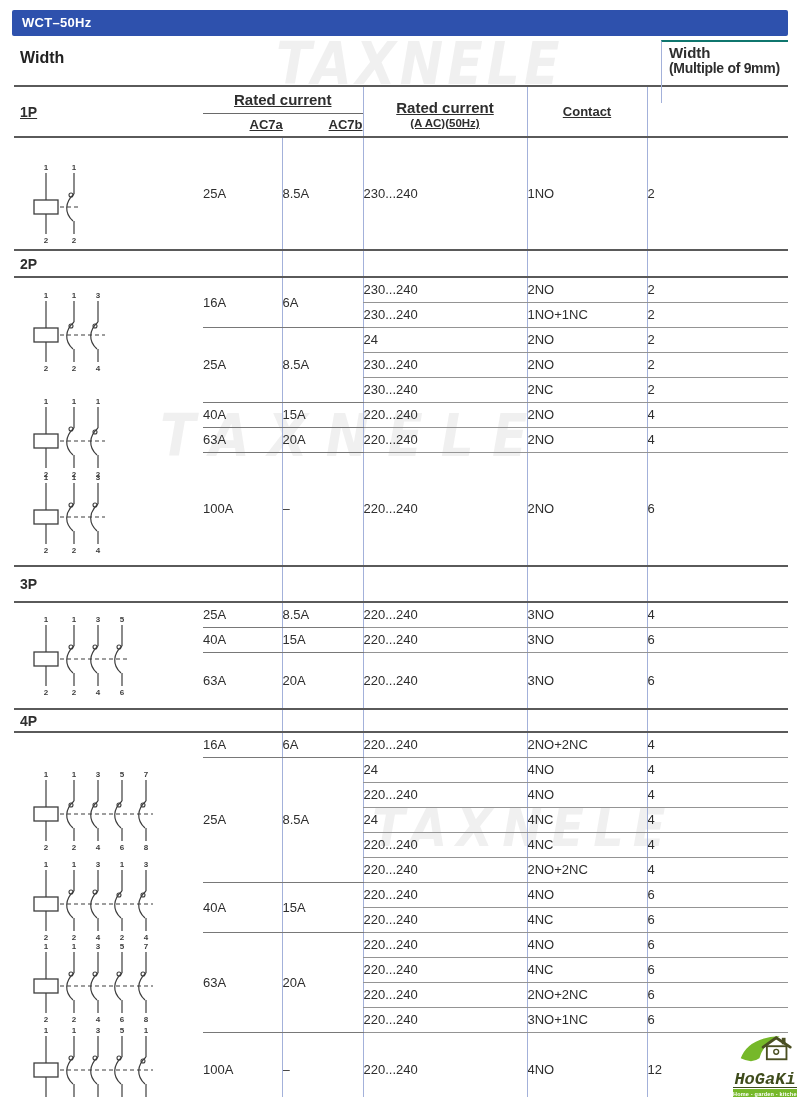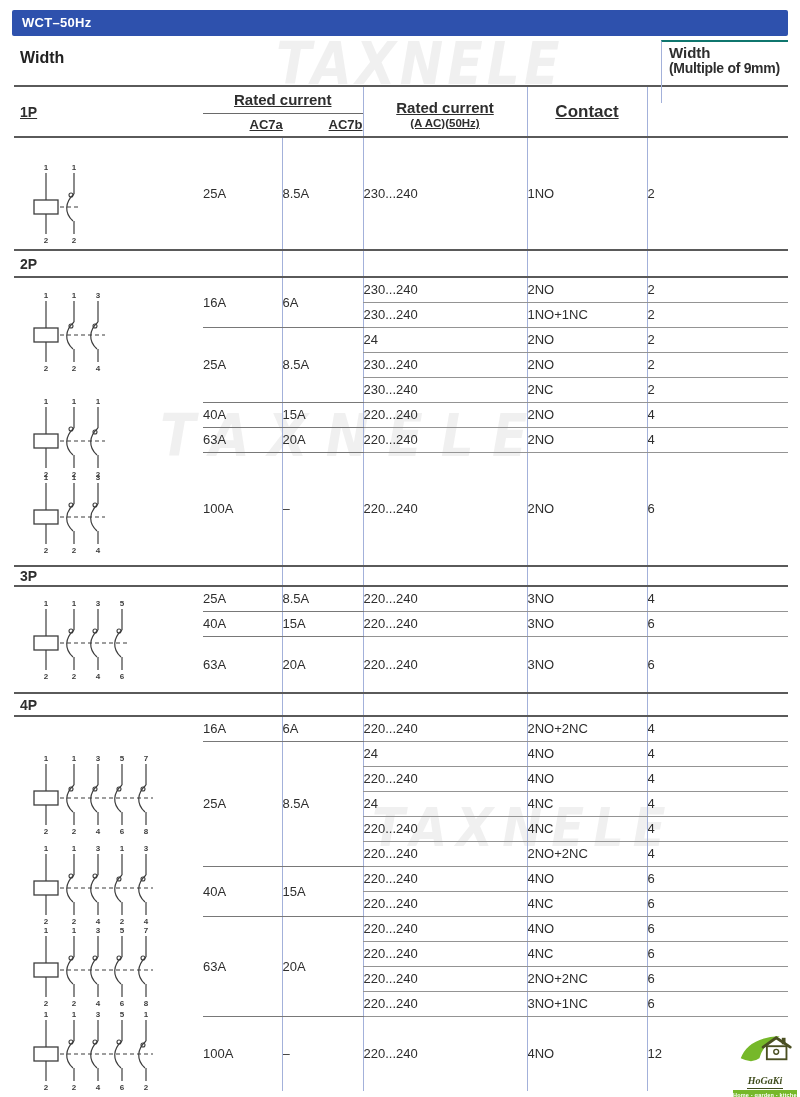--- a/index.html
+++ b/index.html
@@ -55,31 +55,31 @@
   
   .rchead{
     text-align:center;font-weight:bold;font-size:15px;height:26px;line-height:26px;
     border-bottom:1.5px solid #6a6a6a;
   }
   .subrow{display:flex;height:22px;line-height:21px;font-size:13px;font-weight:bold}
   .subrow span{flex:1;text-align:right}
   .hdr2 div{text-align:center;font-weight:bold}
   .hdr2 .l1{font-size:15px;line-height:18px;padding-top:5px}
   .hdr2 .l2{font-size:11.5px;line-height:13px}
-  .contact-h{text-align:center;font-size:17px;font-weight:bold}
+  .contact-h{text-align:center;font-size:13px;font-weight:bold}
 
   
   td.diagcell{position:relative;vertical-align:top}
   .diag{position:absolute;left:0}
 
   
   #logo{position:absolute;left:733px;top:1032px;width:64px;z-index:3;text-align:center}
   #logo .logo-name{
-    font-family:Liberation Serif, serif;font-style:italic;font-weight:bold;
-    font-size:10px;color:#3f4c1c;border-bottom:1.5px solid #3f4c1c;
+    font-family:Liberation Mono, monospace;font-style:italic;font-weight:bold;
+    font-size:17px;color:#3f4c1c;border-bottom:1.5px solid #3f4c1c;
     display:inline-block;line-height:15px;padding:0 1px;
   }
   #logo .logo-tag{
     background:#76b82a;color:#fff;font-size:5.5px;font-weight:bold;
     text-align:center;padding:2px 0;margin-top:1px;letter-spacing:.2px;white-space:nowrap;
   }
 </style>
 </head>
 <body>
 
@@ -262,21 +262,21 @@
         <td class="pc bl rline">2NO</td>
         <td class="pw bl rline">4</td>
       </tr>
       <tr style="height: 114px;">
         <td class="pa vtop" rowspan="1">100A</td>
         <td class="pb bl vtop" rowspan="1">–</td>
         <td class="pv bl vtop">220...240</td>
         <td class="pc bl vtop">2NO</td>
         <td class="pw bl vtop">6</td>
       </tr>
-      <tr class="band" style="height: 20px;">
+      <tr class="band" style="height: 36px;">
         <td>
           <div class="band-label">3P</div>
         </td>
         <td></td>
         <td class="bl"></td>
         <td class="bl"></td>
         <td class="bl"></td>
         <td class="bl"></td>
       </tr>
       <tr style="height: 25px;">

